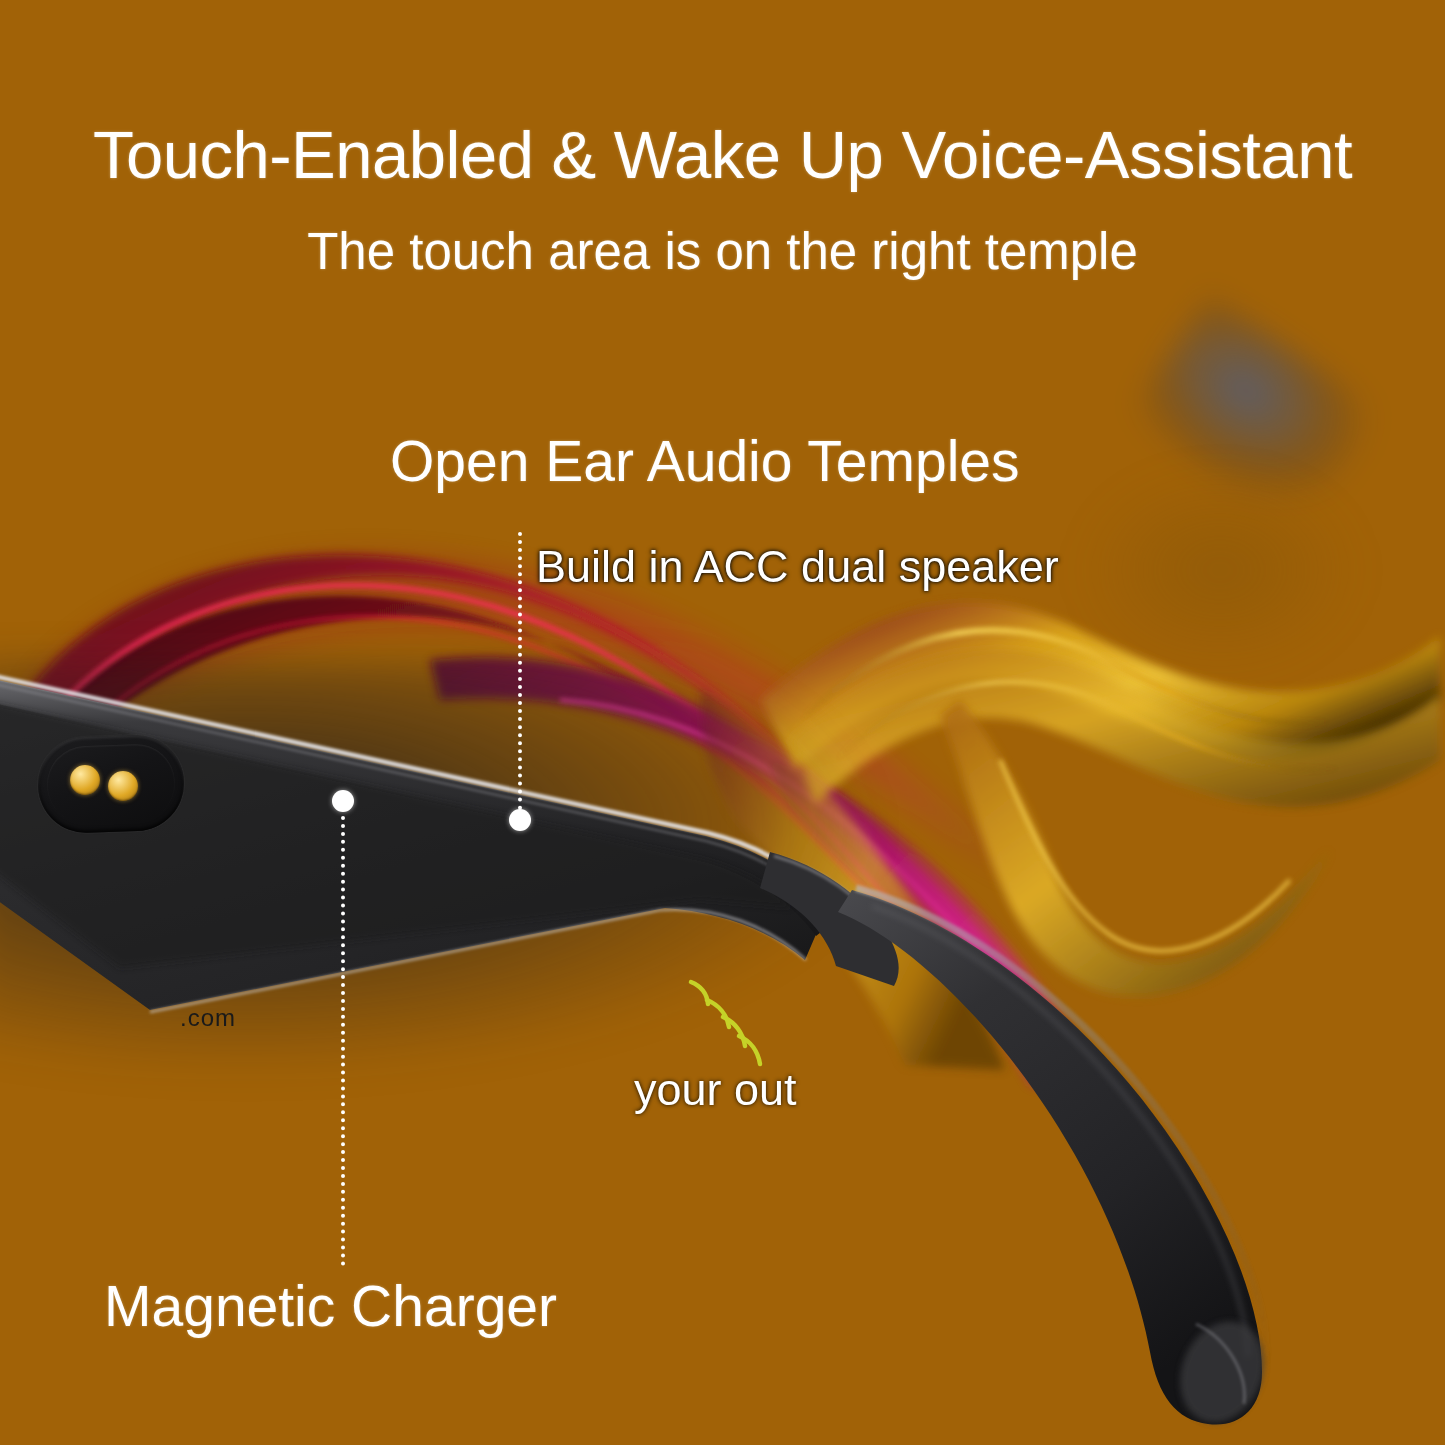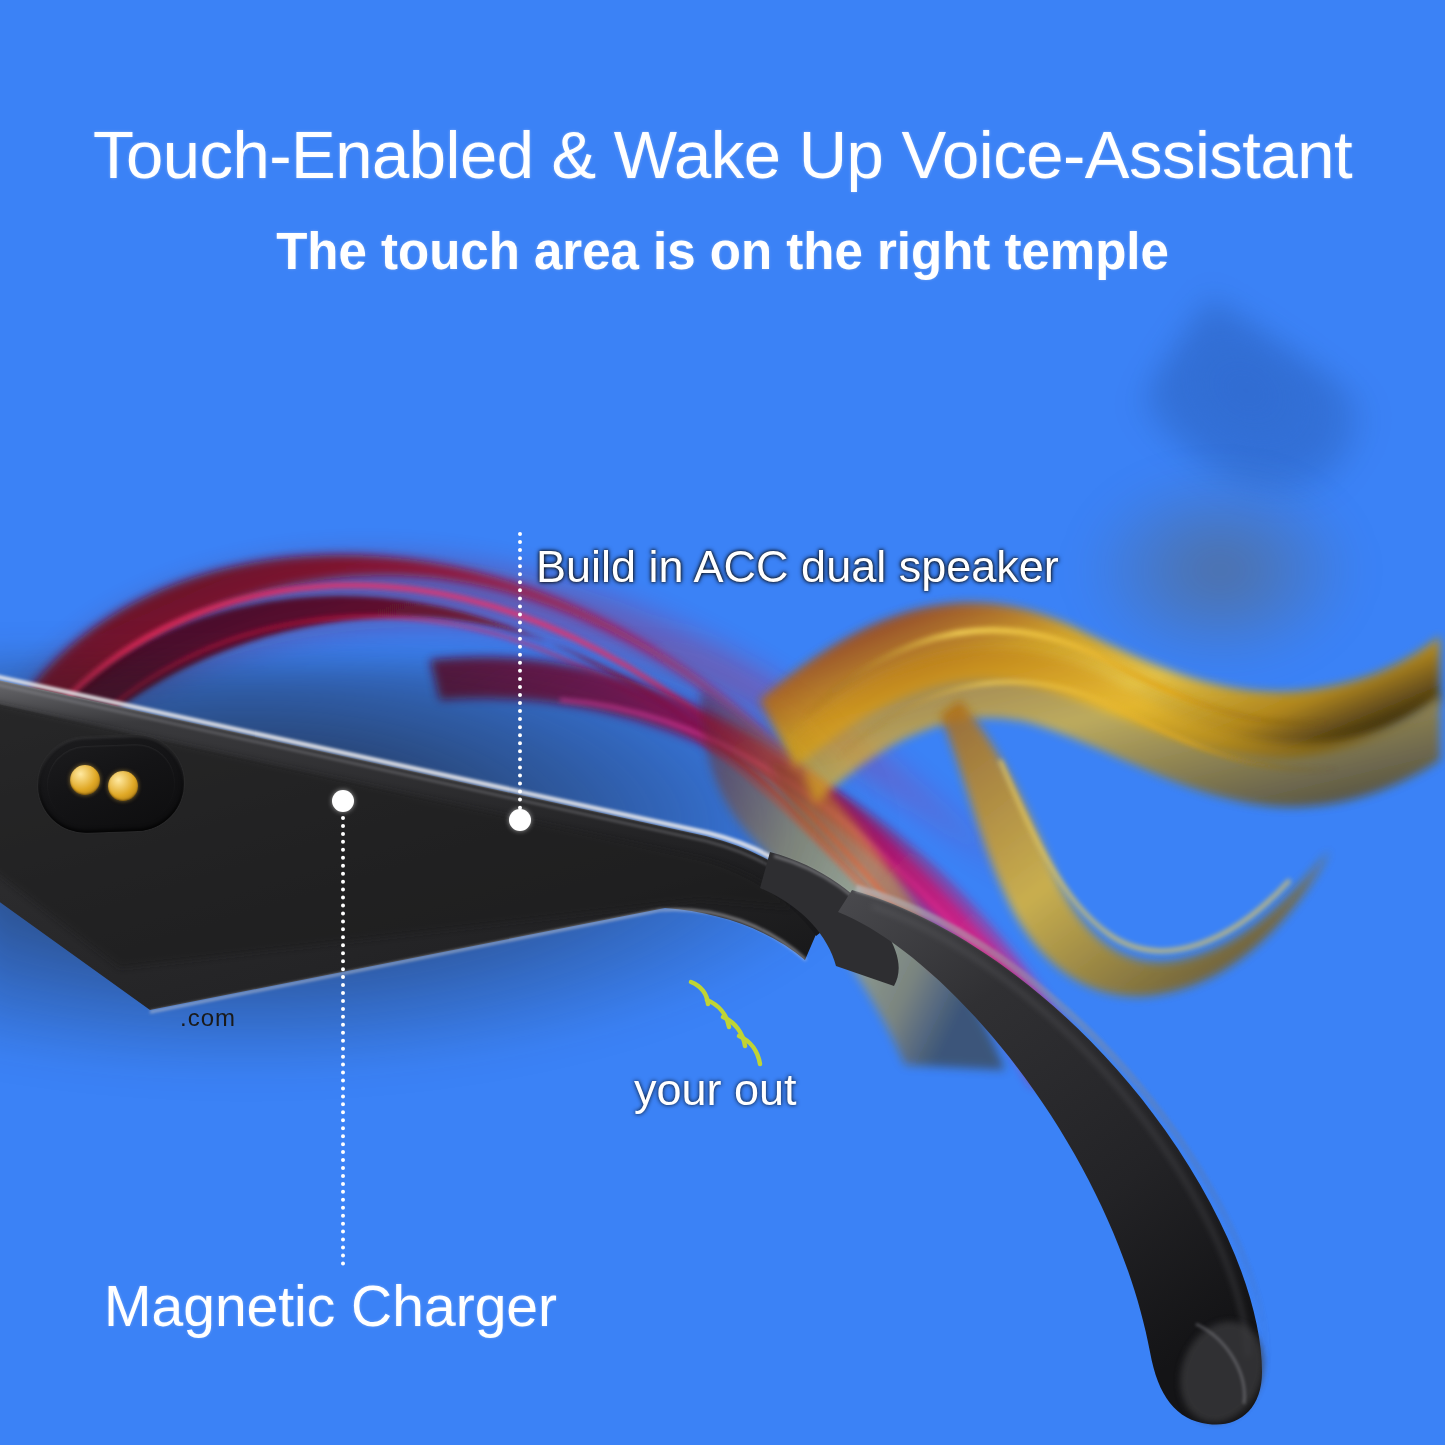--- a/index.html
+++ b/index.html
@@ -1,19 +1,19 @@
 <!DOCTYPE html>
 <html><head>
 <meta charset="utf-8">
 <style>
   html,body{margin:0;padding:0;background:#000;}
   #stage{
     position:relative;
     width:1445px;height:1445px;
-    background:#3b82f6;
+    background:#a16207;
     overflow:hidden;
     font-family:"Liberation Sans","DejaVu Sans",sans-serif;
     color:#fff;
     -webkit-font-smoothing:antialiased;
   }
 
   
   .glowlayer{position:absolute;inset:0;pointer-events:none;}
   .blueglow{
     position:absolute;left:1150px;top:340px;width:210px;height:150px;
@@ -72,21 +72,20 @@
   .t{position:absolute;white-space:nowrap;font-weight:400;}
   .headline{
     left:50%;transform:translateX(-50%);
     top:116px;font-size:67px;letter-spacing:-.5px;
     text-shadow:0 0 3px rgba(255,255,255,.35);
   }
   .subhead{
     left:50%;transform:translateX(-50%);
     top:222px;font-size:51px;
     text-shadow:0 0 3px rgba(255,255,255,.3);
-    font-weight:bold;
   }
   .sec-title{
     left:390px;top:428px;font-size:57px;
     text-shadow:0 0 3px rgba(255,255,255,.3);
   }
   .bullet{
     left:536px;font-size:45px;
     text-shadow:0 0 5px rgba(0,0,0,.95),0 0 3px rgba(0,0,0,.9),0 0 2px rgba(255,255,255,.25);
   }
   .b1{top:541px;}
@@ -307,20 +306,21 @@
       <path d="M 42 40 C 54 45 62 55 64 67"></path>
       <path d="M 58 57 C 70 62 78 73 80 86"></path>
       <path d="M 74 76 C 86 81 93 92 95 104"></path>
     </g>
   </svg>
 
   <div class="t headline">Touch-Enabled &amp; Wake Up Voice-Assistant</div>
 
   <div class="t subhead">The touch area is on the right temple</div>
 
+  <div class="t sec-title">Open Ear Audio Temples</div>
 
   <div class="t bullet b1">Build in ACC dual speaker</div>
 
   <div class="t soundout">your out</div>
 
   <div class="t charger-title">Magnetic Charger</div>
 
   <div class="watermark">.com</div>
 
 </div>

